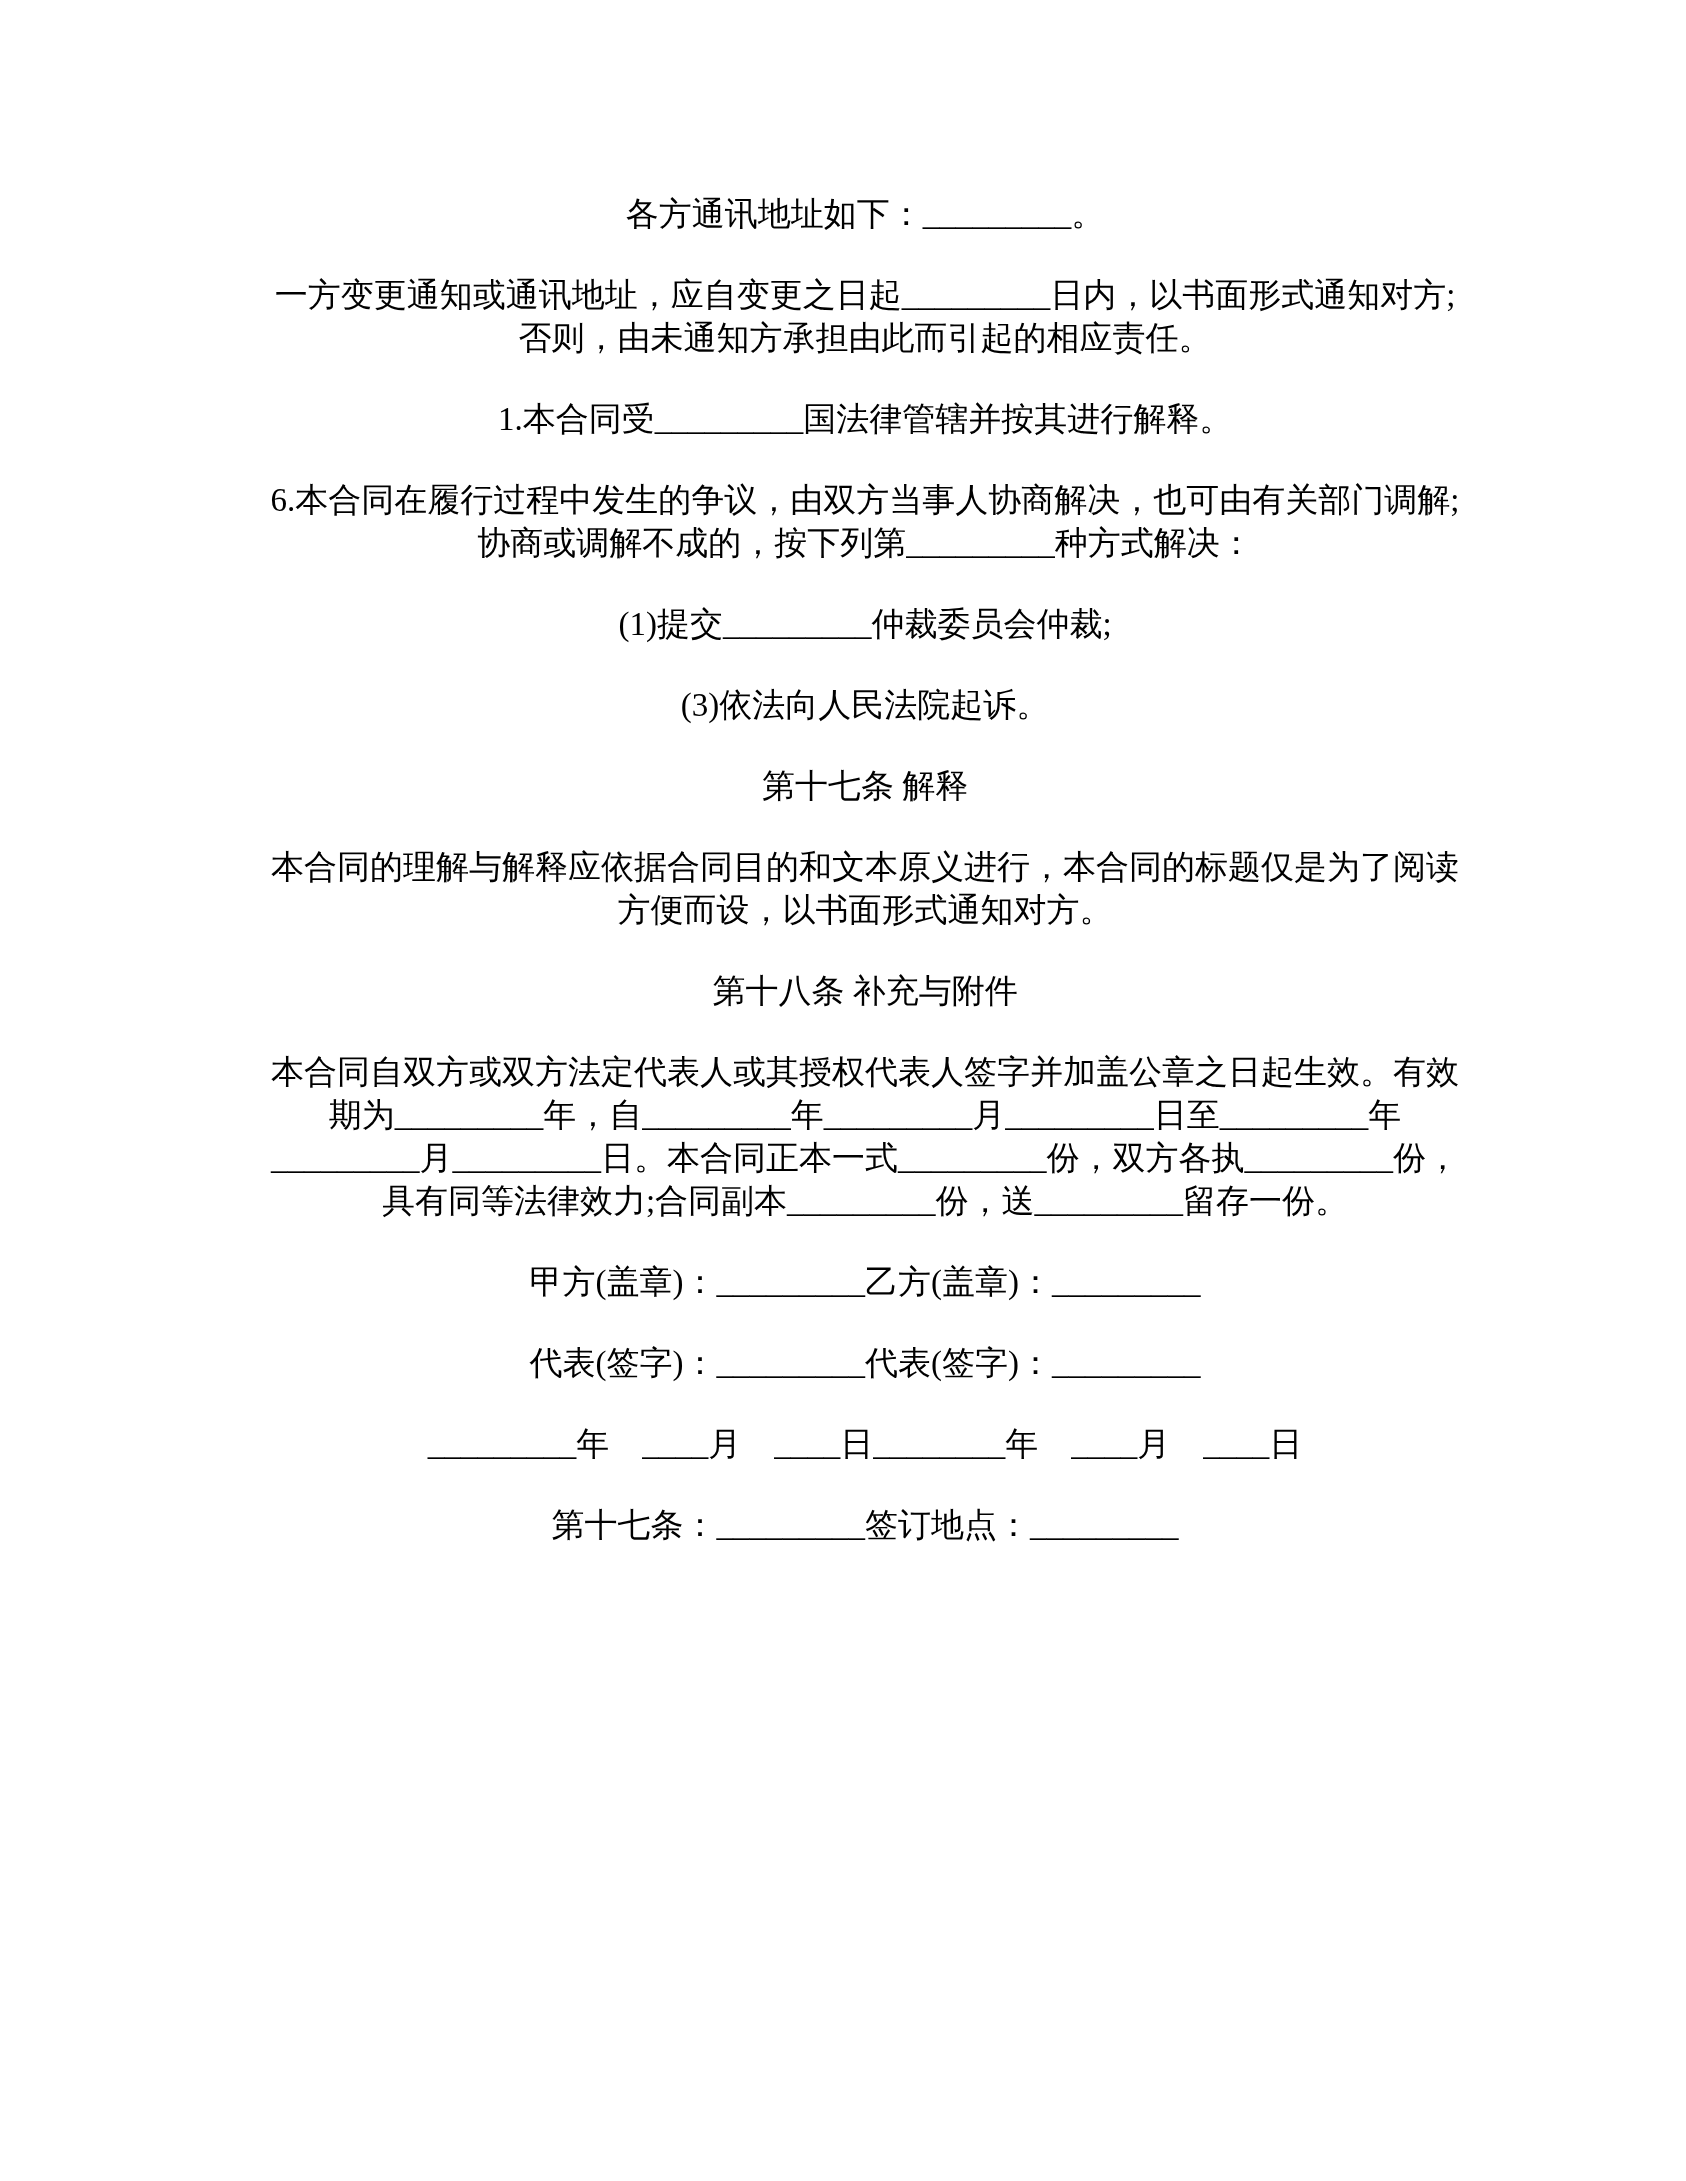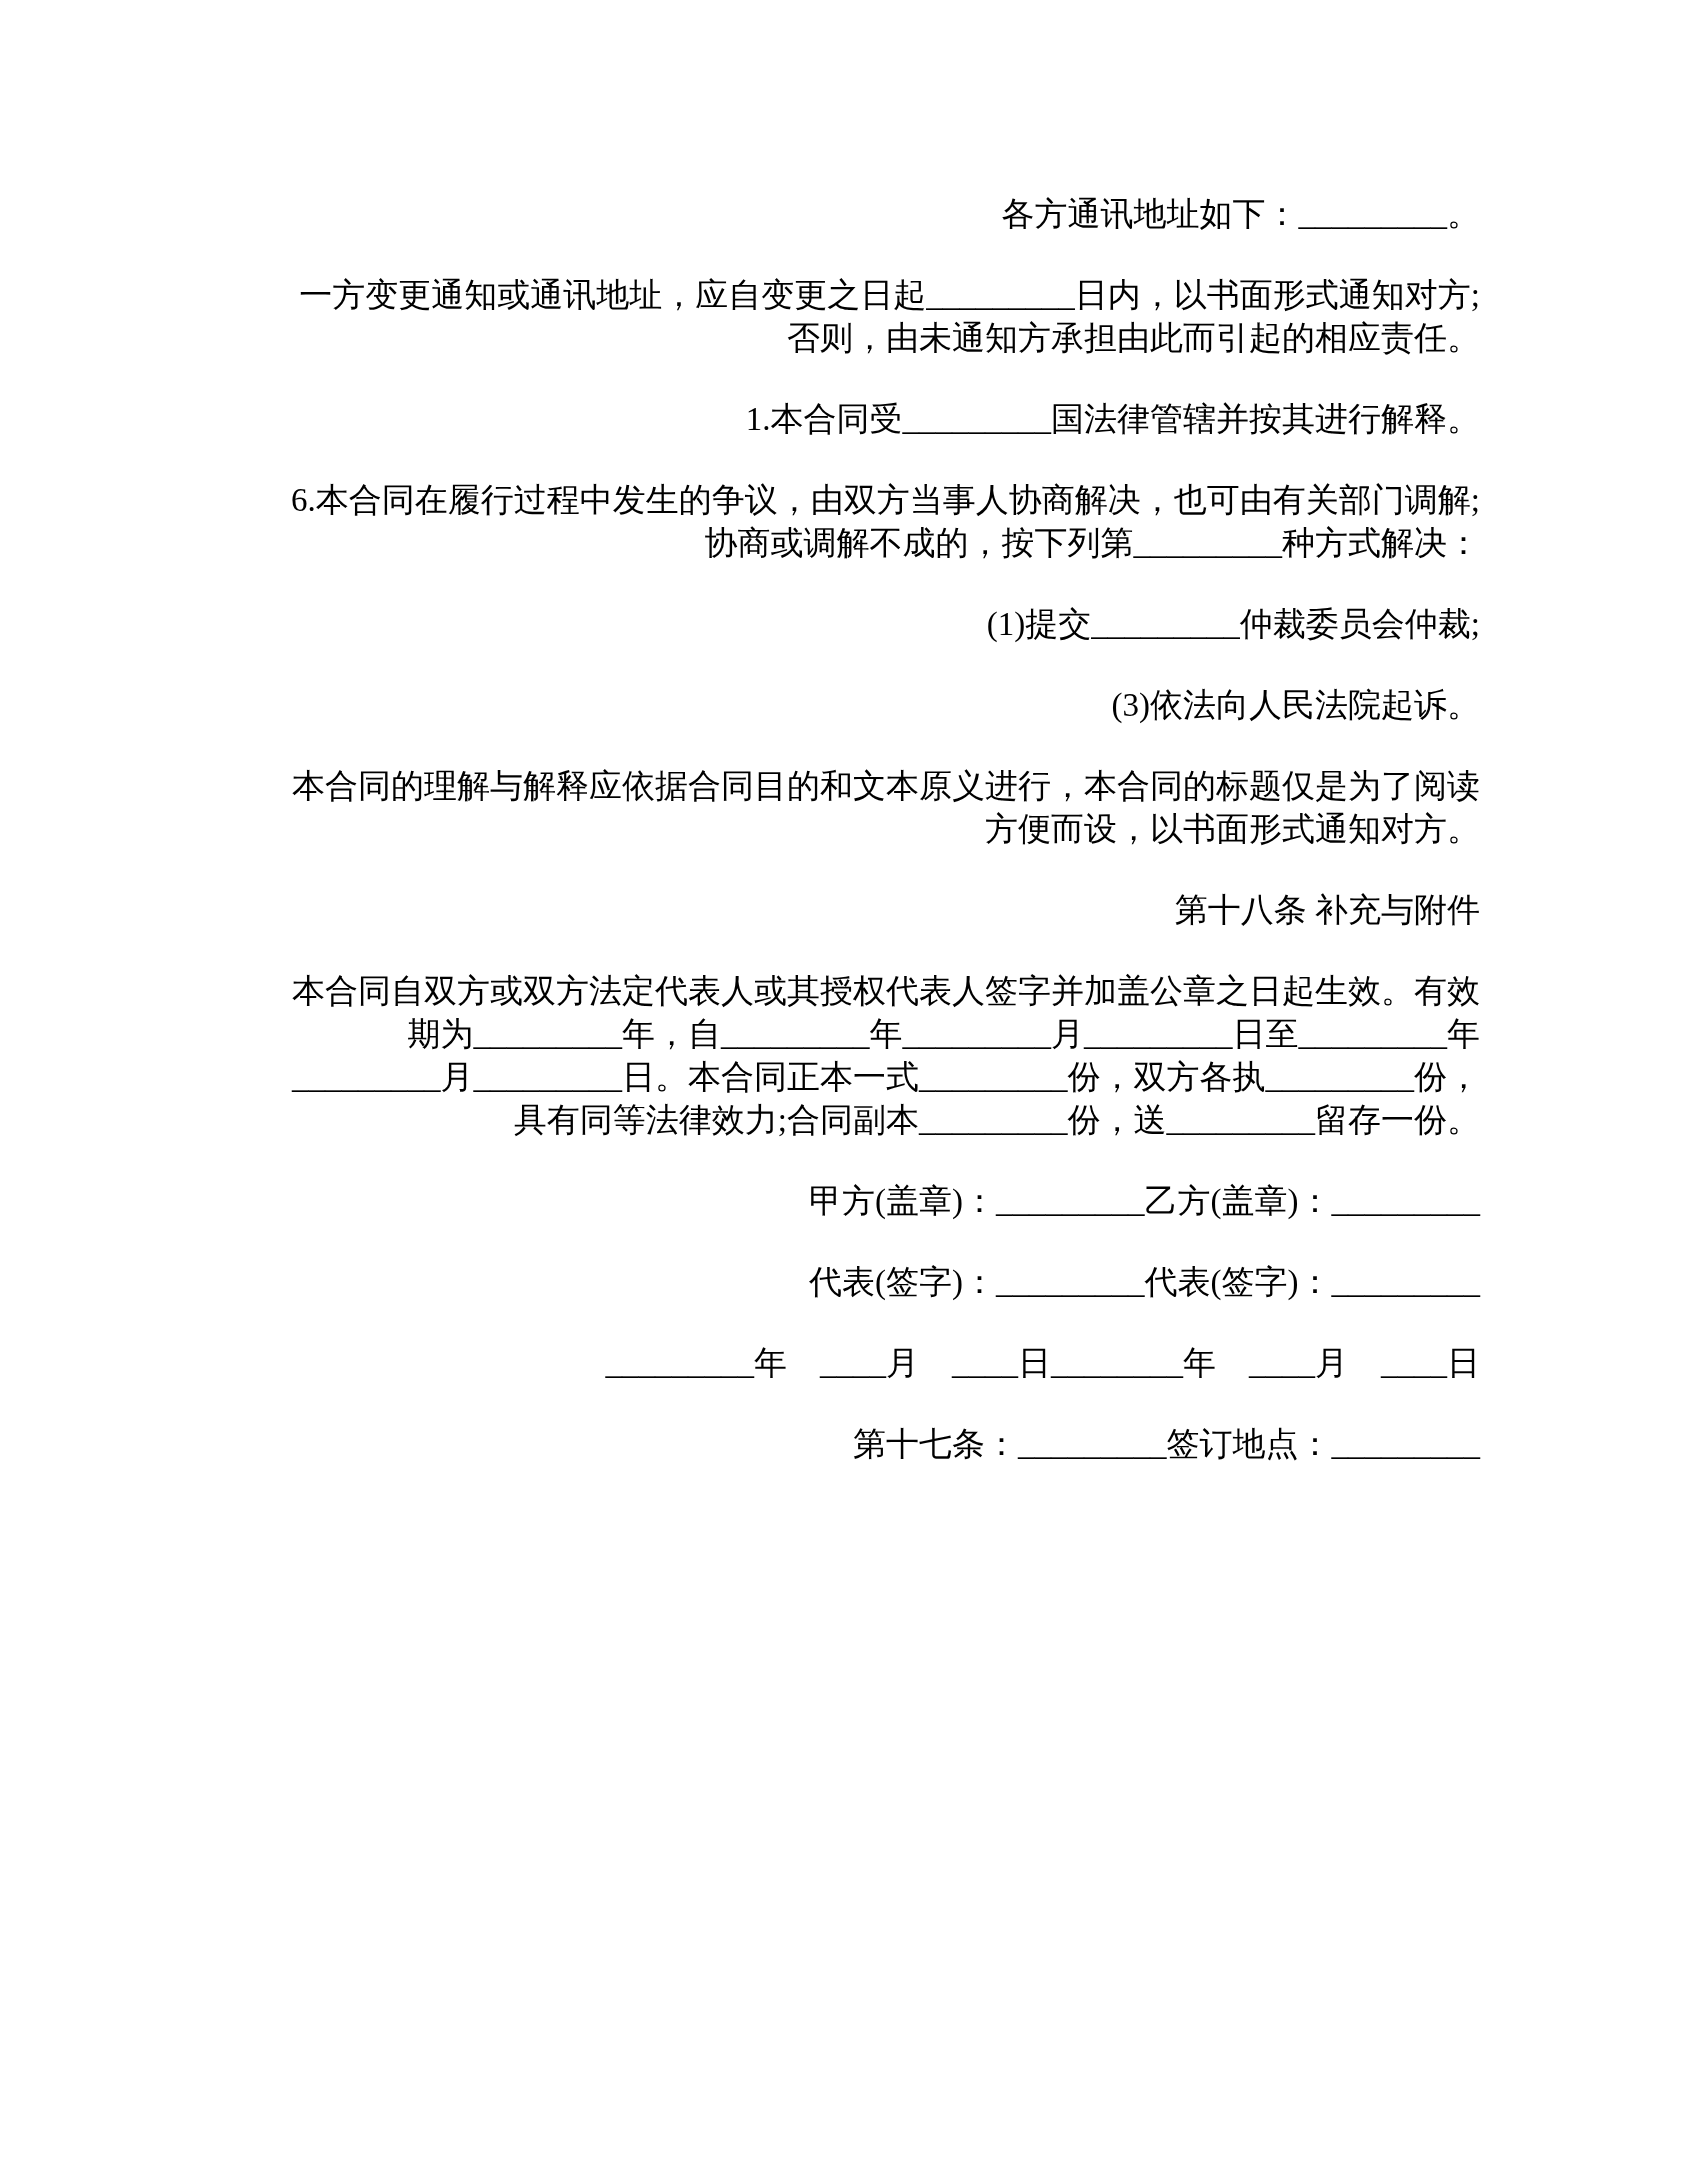--- a/index.html
+++ b/index.html
@@ -17,35 +17,36 @@
     overflow: hidden;
   }
   .doc-block {
     font-family: "Liberation Serif", "DejaVu Serif", serif;
     font-size: 33px;
     line-height: 43px;
     color: #000000;
     margin: 0 0 38px 0;
     white-space: pre-wrap;
     word-break: normal;
-    text-align: right;
+    text-align: center;
   }
 </style>
 </head>
 <body>
 
 <div class="page">
   <p class="doc-block">各方通讯地址如下：_________。</p>
   <p class="doc-block">一方变更通知或通讯地址，应自变更之日起_________日内，以书面形式通知对方;
 否则，由未通知方承担由此而引起的相应责任。</p>
   <p class="doc-block">1.本合同受_________国法律管辖并按其进行解释。</p>
   <p class="doc-block">6.本合同在履行过程中发生的争议，由双方当事人协商解决，也可由有关部门调解;
 协商或调解不成的，按下列第_________种方式解决：</p>
   <p class="doc-block">(1)提交_________仲裁委员会仲裁;</p>
   <p class="doc-block">(3)依法向人民法院起诉。</p>
+  <p class="doc-block">第十七条 解释</p>
   <p class="doc-block">本合同的理解与解释应依据合同目的和文本原义进行，本合同的标题仅是为了阅读
 方便而设，以书面形式通知对方。</p>
   <p class="doc-block">第十八条 补充与附件</p>
   <p class="doc-block">本合同自双方或双方法定代表人或其授权代表人签字并加盖公章之日起生效。有效
 期为_________年，自_________年_________月_________日至_________年
 _________月_________日。本合同正本一式_________份，双方各执_________份，
 具有同等法律效力;合同副本_________份，送_________留存一份。</p>
   <p class="doc-block">甲方(盖章)：_________乙方(盖章)：_________</p>
   <p class="doc-block">代表(签字)：_________代表(签字)：_________</p>
   <p class="doc-block">_________年　____月　____日________年　____月　____日</p>

